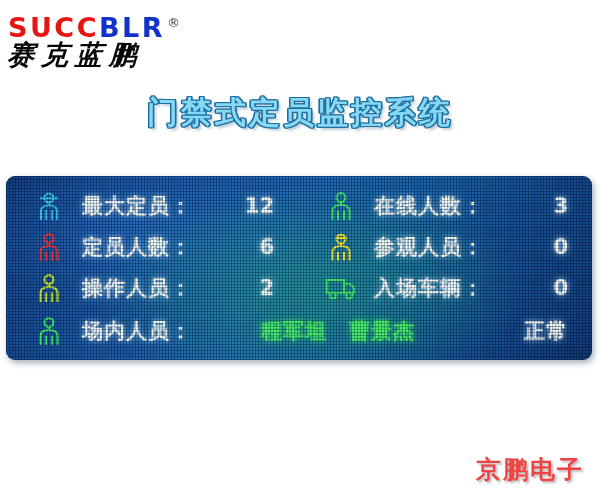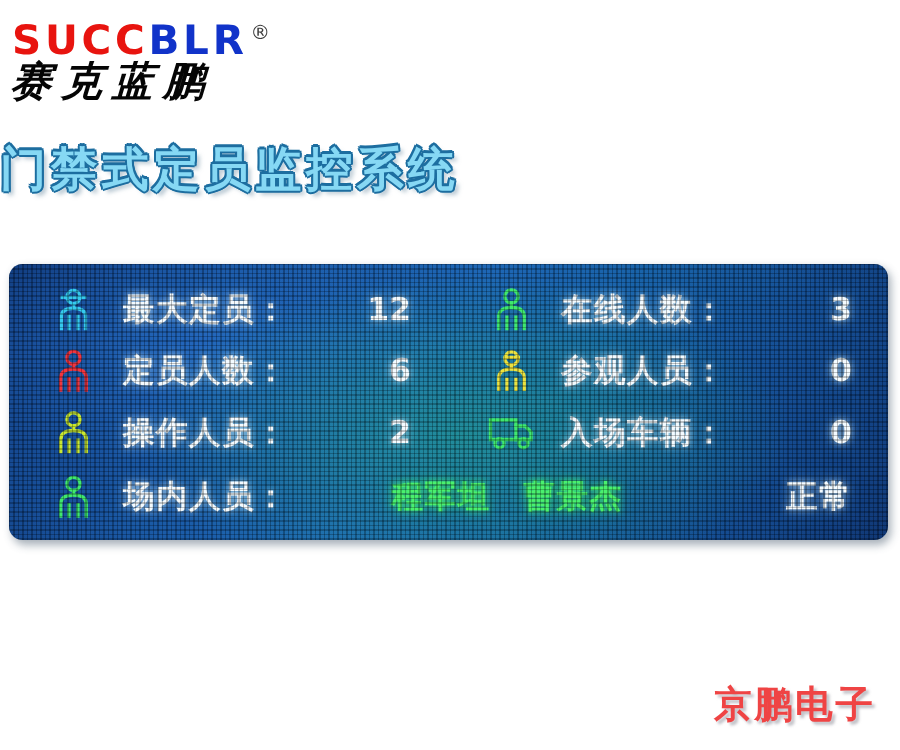--- a/index.html
+++ b/index.html
@@ -56,21 +56,21 @@
     transform: skewX(-3deg);
     transform-origin: left top;
   }
 
   
   #page-title {
     position: absolute;
     left: 0;
     top: 92px;
     width: 600px;
-    text-align: left;
+    text-align: center;
     font-family: "DejaVu Sans", "Liberation Sans", sans-serif;
     font-weight: bold;
     font-size: 31px;
     letter-spacing: 3px;
     color: #86d8f4;
     text-shadow:
       -1.2px -1.2px 0 #1d6ea0,
        1.2px -1.2px 0 #1d6ea0,
       -1.2px  1.2px 0 #1d6ea0,
        1.2px  1.2px 0 #1d6ea0,

